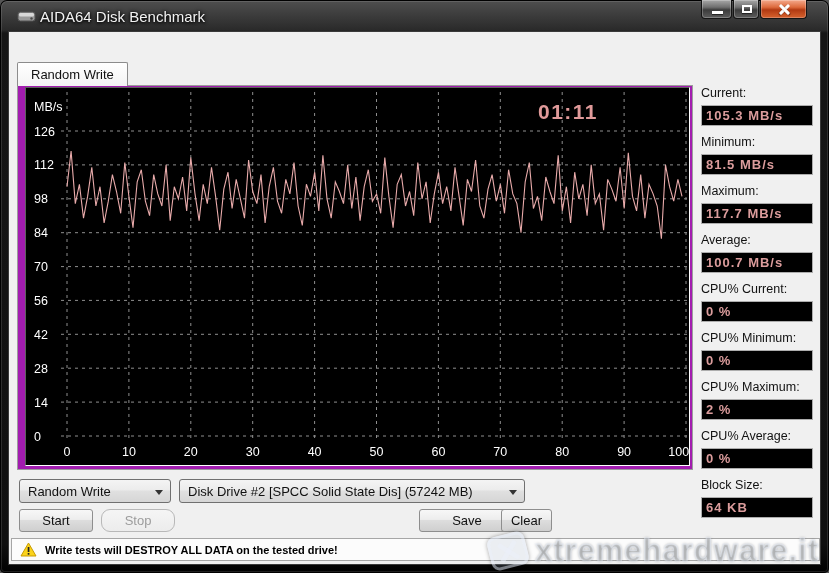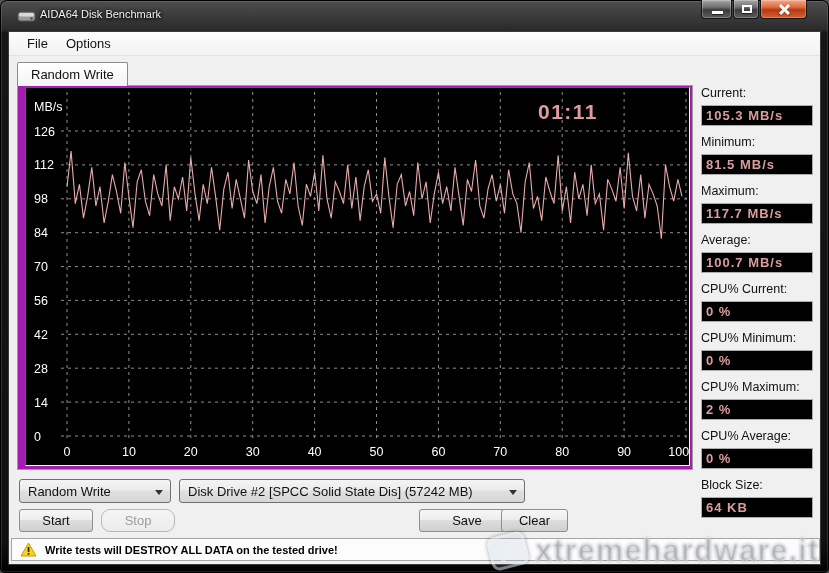--- a/index.html
+++ b/index.html
@@ -11,21 +11,21 @@
     background:linear-gradient(#4f4f4f, #2a2a2a 30px, #161616 33px, #101010 95%, #000);
     border-radius:7px 7px 5px 5px;
     box-shadow:0 0 0 1px #000 inset, 0 0 0 2px rgba(255,255,255,.12) inset;
     overflow:hidden;
   }
 
   
   .titlebar { position:absolute; left:0; top:0; width:100%; height:31px; }
   .titlebar .appicon { position:absolute; left:17px; top:9px; }
   .titlebar .title {
-    position:absolute; left:40px; top:8px; color:#f2f2f2; font-size:11px;
+    position:absolute; left:40px; top:8px; color:#f2f2f2; font-size:15px;
     text-shadow:0 1px 3px #000, 0 0 4px #000;
   }
   .winbtns { position:absolute; right:22px; top:0; display:flex; }
   .winbtn {
     height:19px; border:1px solid #141414; border-top:none;
     border-radius:0 0 4px 4px; position:relative; cursor:default;
     background:linear-gradient(#a8a8a8, #6f6f6f 40%, #3c3c3c 55%, #565656 90%);
     box-shadow:0 0 0 1px rgba(255,255,255,.25) inset;
     margin-left:1px;
   }
@@ -160,24 +160,20 @@
           <span class="glyph-max"></span>
         </div>
       <div class="winbtn close">
           <span class="glyph-close"></span>
         </div>
     </div>
   </div>
 
   <div class="client">
 
-    <div class="menubar">
-      <span class="menu-item">File</span>
-      <span class="menu-item">Options</span>
-    </div>
 
     <div class="tab">Random Write</div>
 
     <div class="tabpage">
       <div class="chartbox">
         <svg id="chart-svg" width="663" height="377" viewBox="0 0 663 377">
             <line x1="35" y1="348.0" x2="661" y2="348.0" stroke="#8f8f8f" stroke-width="1" stroke-dasharray="3 4"></line>
             <line x1="35" y1="314.1" x2="661" y2="314.1" stroke="#8f8f8f" stroke-width="1" stroke-dasharray="3 4"></line>
             <line x1="35" y1="280.2" x2="661" y2="280.2" stroke="#8f8f8f" stroke-width="1" stroke-dasharray="3 4"></line>
             <line x1="35" y1="246.3" x2="661" y2="246.3" stroke="#8f8f8f" stroke-width="1" stroke-dasharray="3 4"></line>
@@ -270,21 +266,21 @@
       <span class="arrow"></span>
     </div>
     <div class="combo" style="left:170px; top:447px; width:346px;">
       <span>Disk Drive #2  [SPCC Solid State Dis]  (57242 MB)</span>
       <span class="arrow"></span>
     </div>
 
     <div class="btn" style="left:10px; top:477px;">Start</div>
     <div class="btn disabled" style="left:92px; top:477px;">Stop</div>
     <div class="btn" style="left:410px; top:477px; width:96px;">Save</div>
-    <div class="btn" style="left:492px; top:477px; width:67px;">Clear</div>
+    <div class="btn" style="left:492px; top:477px; width:51px;">Clear</div>
 
     <div class="statusbar">
       <span class="warn">
         <svg width="17" height="15" viewBox="0 0 17 15">
           <polygon points="8.5,1 16,14 1,14" fill="#fbd31b" stroke="#c79a00" stroke-width="1"></polygon>
           <rect x="7.7" y="5" width="1.7" height="5" fill="#222"></rect>
           <rect x="7.7" y="11" width="1.7" height="1.7" fill="#222"></rect>
         </svg>
       </span>
       <span>Write tests will DESTROY ALL DATA on the tested drive!</span>

